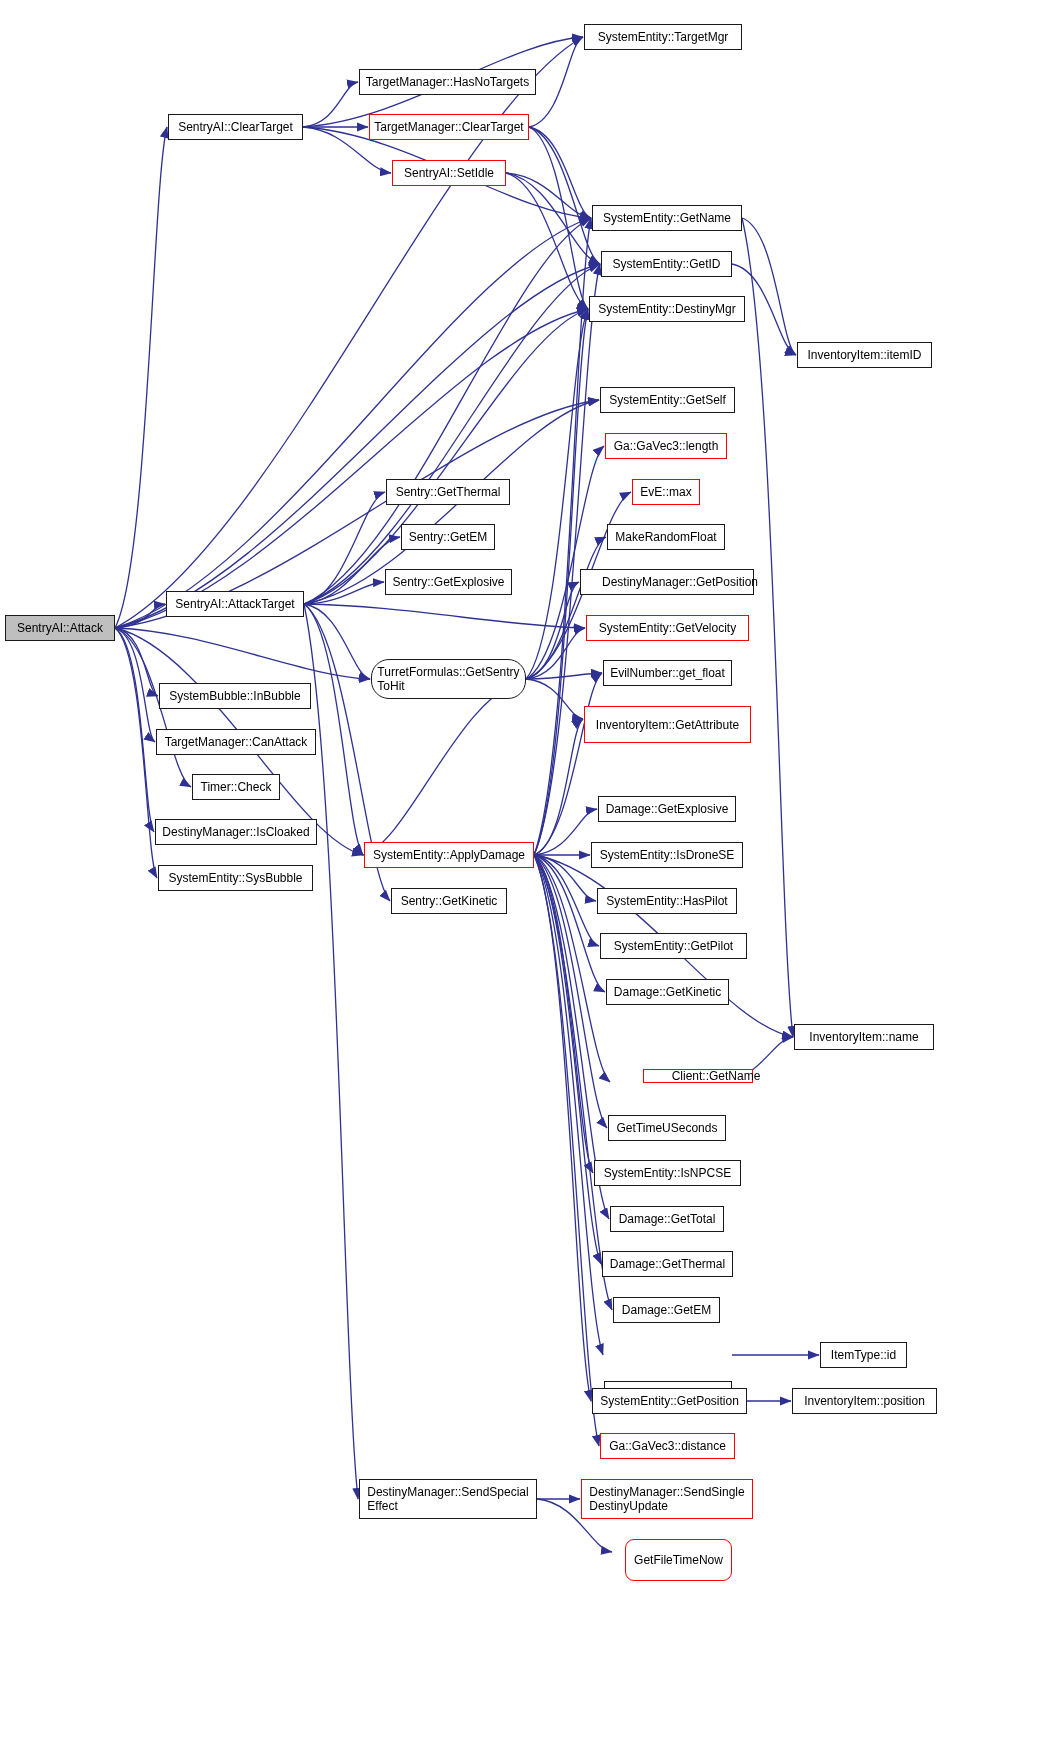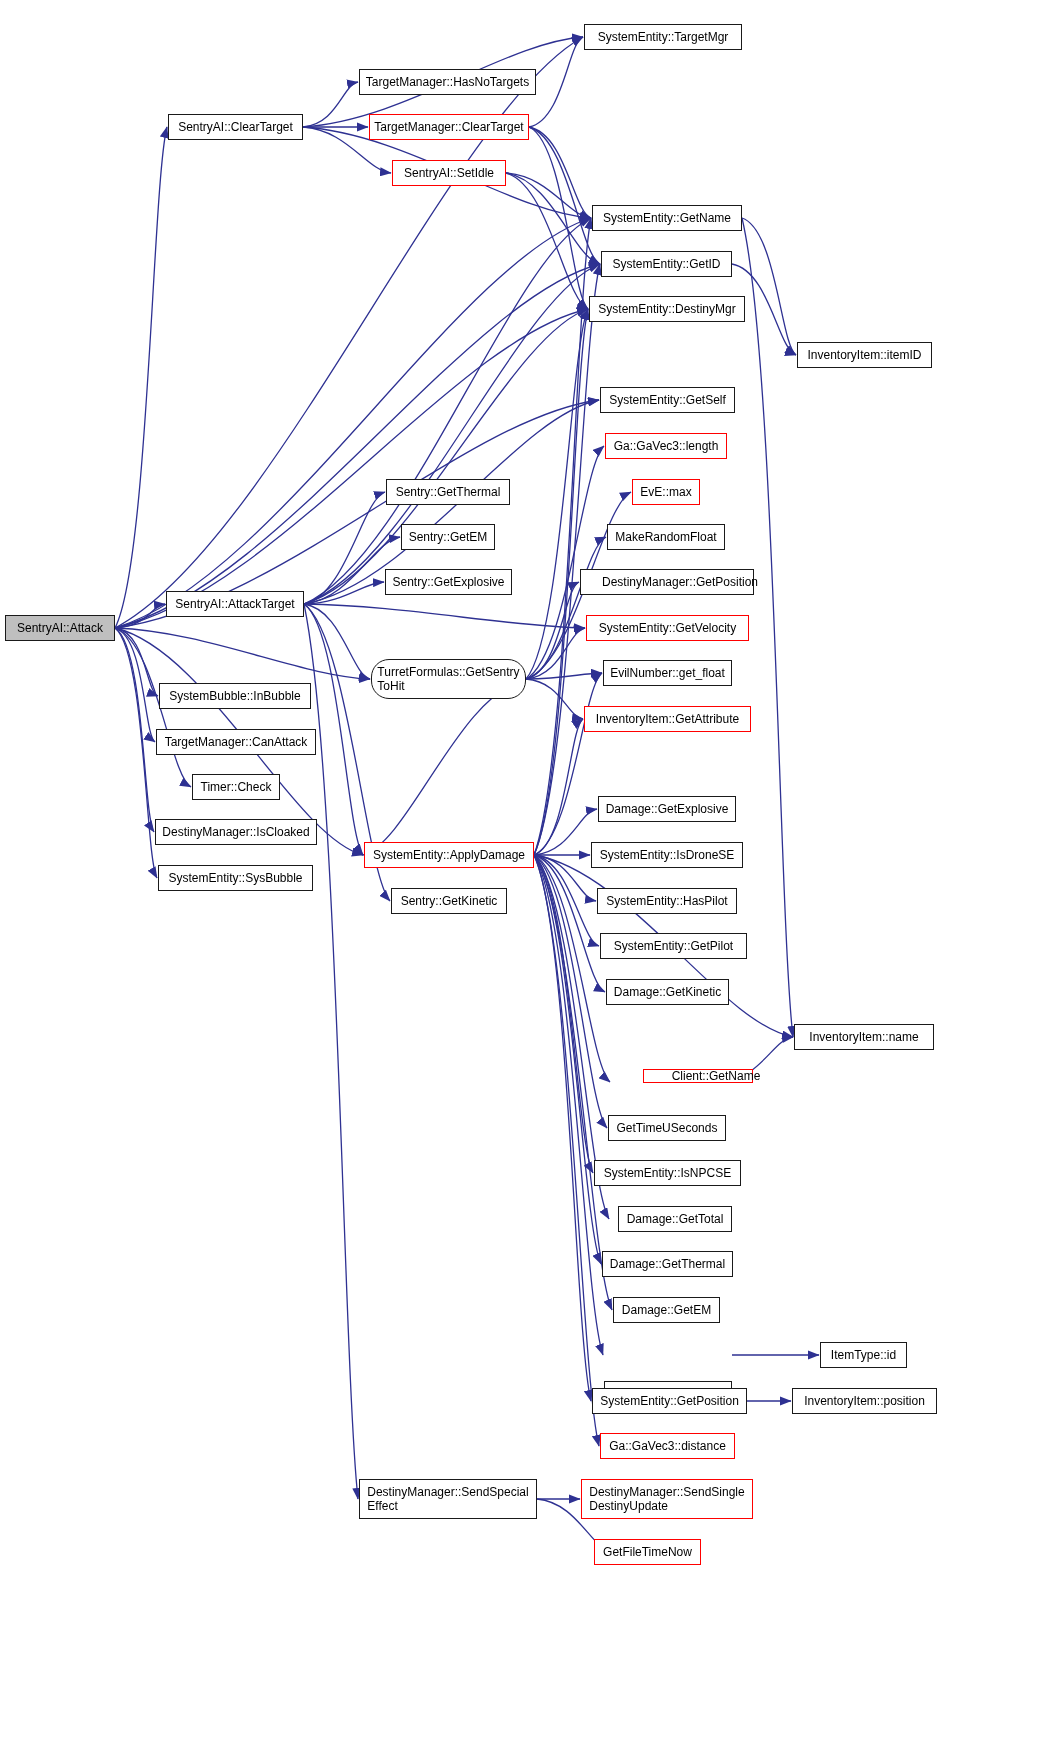--- a/index.html
+++ b/index.html
@@ -112,21 +112,21 @@
       <div class="node" style="left: 601px; top: 251px; width: 131px; height: 26px;"><span>SystemEntity::GetID</span></div>
       <div class="node" style="left: 589px; top: 296px; width: 156px; height: 26px;"><span>SystemEntity::DestinyMgr</span></div>
       <div class="node" style="left: 797px; top: 342px; width: 135px; height: 26px;"><span>InventoryItem::itemID</span></div>
       <div class="node" style="left: 600px; top: 387px; width: 135px; height: 26px;"><span>SystemEntity::GetSelf</span></div>
       <div class="node red" style="left: 605px; top: 433px; width: 122px; height: 26px;"><span>Ga::GaVec3::length</span></div>
       <div class="node red" style="left: 632px; top: 479px; width: 68px; height: 26px;"><span>EvE::max</span></div>
       <div class="node" style="left: 607px; top: 524px; width: 118px; height: 26px;"><span>MakeRandomFloat</span></div>
       <div class="node" style="left: 580px; top: 569px; width: 174px; height: 26px; padding-left: 26px;"><span>DestinyManager::GetPosition</span></div>
       <div class="node red" style="left: 586px; top: 615px; width: 163px; height: 26px;"><span>SystemEntity::GetVelocity</span></div>
       <div class="node" style="left: 603px; top: 660px; width: 129px; height: 26px;"><span>EvilNumber::get_float</span></div>
-      <div class="node red" style="left: 584px; top: 706px; width: 167px; height: 26px;"><span>InventoryItem::GetAttribute</span></div>
+      <div class="node red" style="left: 584px; top: 706px; width: 167px; height: 37px;"><span>InventoryItem::GetAttribute</span></div>
       <div class="node" style="left: 386px; top: 479px; width: 124px; height: 26px;"><span>Sentry::GetThermal</span></div>
       <div class="node" style="left: 401px; top: 524px; width: 94px; height: 26px;"><span>Sentry::GetEM</span></div>
       <div class="node" style="left: 385px; top: 569px; width: 127px; height: 26px;"><span>Sentry::GetExplosive</span></div>
       <div class="node" style="left: 166px; top: 591px; width: 138px; height: 26px;"><span>SentryAI::AttackTarget</span></div>
       <div class="node" style="left: 371px; top: 659px; width: 155px; height: 40px; border-radius: 18px;"><span>TurretFormulas::GetSentry
 ToHit</span></div>
       <div class="node" style="left: 159px; top: 683px; width: 152px; height: 26px;"><span>SystemBubble::InBubble</span></div>
       <div class="node" style="left: 156px; top: 729px; width: 160px; height: 26px;"><span>TargetManager::CanAttack</span></div>
       <div class="node" style="left: 192px; top: 774px; width: 88px; height: 26px;"><span>Timer::Check</span></div>
       <div class="node" style="left: 155px; top: 819px; width: 162px; height: 26px;"><span>DestinyManager::IsCloaked</span></div>
@@ -135,27 +135,27 @@
       <div class="node" style="left: 391px; top: 888px; width: 116px; height: 26px;"><span>Sentry::GetKinetic</span></div>
       <div class="node" style="left: 598px; top: 796px; width: 138px; height: 26px;"><span>Damage::GetExplosive</span></div>
       <div class="node" style="left: 591px; top: 842px; width: 152px; height: 26px;"><span>SystemEntity::IsDroneSE</span></div>
       <div class="node" style="left: 597px; top: 888px; width: 140px; height: 26px;"><span>SystemEntity::HasPilot</span></div>
       <div class="node" style="left: 600px; top: 933px; width: 147px; height: 26px;"><span>SystemEntity::GetPilot</span></div>
       <div class="node" style="left: 606px; top: 979px; width: 123px; height: 26px;"><span>Damage::GetKinetic</span></div>
       <div class="node" style="left: 794px; top: 1024px; width: 140px; height: 26px;"><span>InventoryItem::name</span></div>
       <div class="node red" style="left: 643px; top: 1069px; width: 110px; height: 14px; padding-left: 36px;"><span>Client::GetName</span></div>
       <div class="node" style="left: 608px; top: 1115px; width: 118px; height: 26px;"><span>GetTimeUSeconds</span></div>
       <div class="node" style="left: 594px; top: 1160px; width: 147px; height: 26px;"><span>SystemEntity::IsNPCSE</span></div>
-      <div class="node" style="left: 610px; top: 1206px; width: 114px; height: 26px; margin-left: 8px;"><span>Damage::GetTotal</span></div>
+      <div class="node" style="left: 610px; top: 1206px; width: 114px; height: 26px;"><span>Damage::GetTotal</span></div>
       <div class="node" style="left: 602px; top: 1251px; width: 131px; height: 26px;"><span>Damage::GetThermal</span></div>
       <div class="node" style="left: 613px; top: 1297px; width: 107px; height: 26px;"><span>Damage::GetEM</span></div>
       <div class="node" style="left: 604px; top: 1342px; width: 128px; height: 26px; margin-top: 39px;"><span>InventoryItem::typeID</span></div>
       <div class="node" style="left: 820px; top: 1342px; width: 87px; height: 26px;"><span>ItemType::id</span></div>
       <div class="node" style="left: 592px; top: 1388px; width: 155px; height: 26px;"><span>SystemEntity::GetPosition</span></div>
       <div class="node" style="left: 792px; top: 1388px; width: 145px; height: 26px;"><span>InventoryItem::position</span></div>
       <div class="node red" style="left: 600px; top: 1433px; width: 135px; height: 26px;"><span>Ga::GaVec3::distance</span></div>
       <div class="node" style="left: 359px; top: 1479px; width: 178px; height: 40px;"><span>DestinyManager::SendSpecial
 Effect</span></div>
       <div class="node red" style="left: 581px; top: 1479px; width: 172px; height: 40px;"><span>DestinyManager::SendSingle
 DestinyUpdate</span></div>
-      <div class="node red" style="left: 594px; top: 1539px; width: 107px; height: 26px;"><span>GetFileTimeNow</span></div>
+      <div class="node red" style="left: 625px; top: 1539px; width: 107px; height: 42px; border-radius: 9px;"><span>GetFileTimeNow</span></div>
     </div>
 </div>
 
 </body></html>

